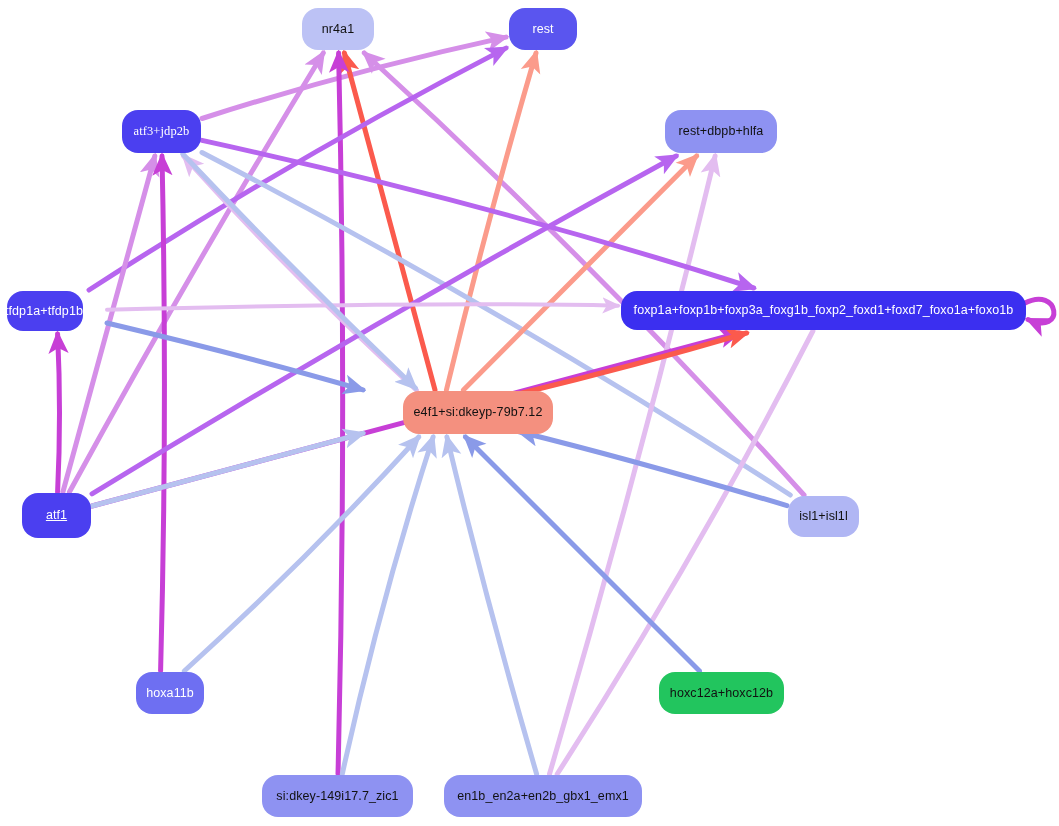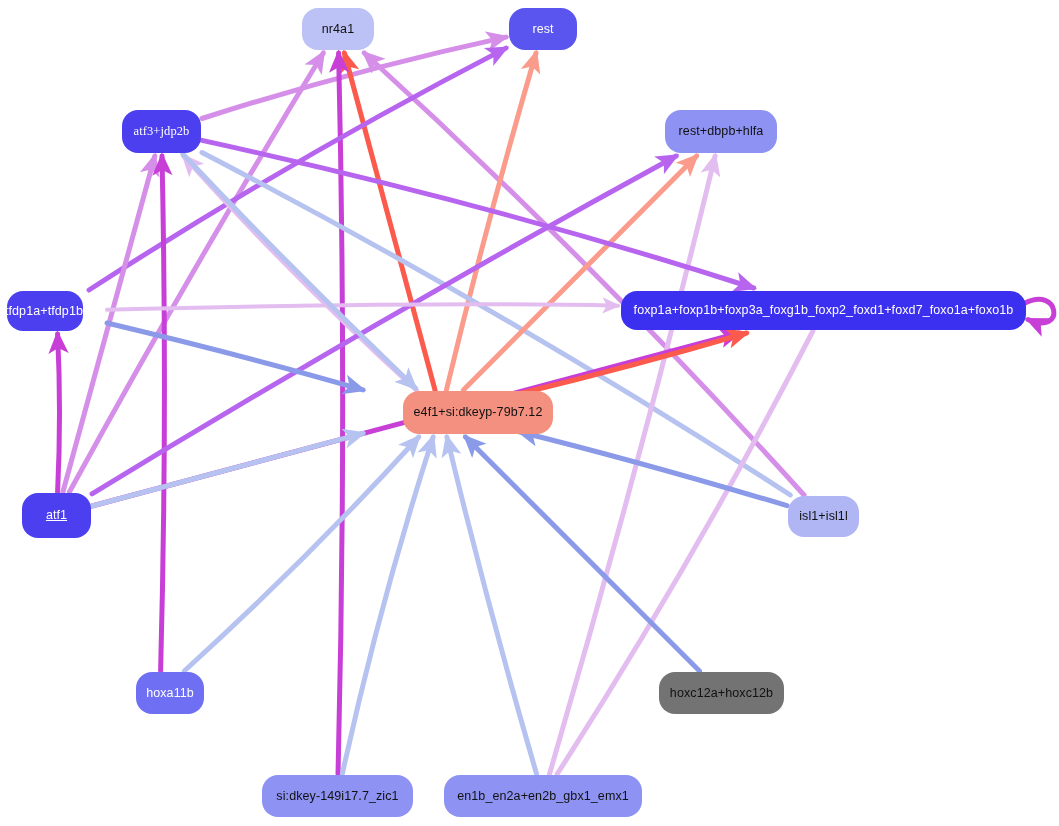--- a/index.html
+++ b/index.html
@@ -105,21 +105,21 @@
       </div>
       <div class="node" style="left: 22px; top: 493px; width: 69px; height: 45px; background: rgb(75, 63, 240); color: rgb(255, 255, 255); text-decoration: underline;">
         <span class="lbl">atf1</span>
       </div>
       <div class="node" style="left: 788px; top: 496px; width: 71px; height: 41px; background: rgb(176, 182, 244); color: rgb(17, 17, 17);">
         <span class="lbl">isl1+isl1l</span>
       </div>
       <div class="node" style="left: 136px; top: 672px; width: 68px; height: 42px; background: rgb(110, 111, 242); color: #ffffff;">
         <span class="lbl">hoxa11b</span>
       </div>
-      <div class="node" style="left: 659px; top: 672px; width: 125px; height: 42px; background: #737373; color: rgb(17, 17, 17);">
+      <div class="node" style="left: 659px; top: 672px; width: 125px; height: 42px; background: #22c55e; color: rgb(17, 17, 17);">
         <span class="lbl">hoxc12a+hoxc12b</span>
       </div>
       <div class="node" style="left: 262px; top: 775px; width: 151px; height: 42px; background: rgb(142, 146, 242); color: rgb(17, 17, 17);">
         <span class="lbl">si:dkey-149i17.7_zic1</span>
       </div>
       <div class="node" style="left: 444px; top: 775px; width: 198px; height: 42px; background: rgb(142, 146, 242); color: rgb(17, 17, 17);">
         <span class="lbl">en1b_en2a+en2b_gbx1_emx1</span>
       </div>
     </div>
 </div>

